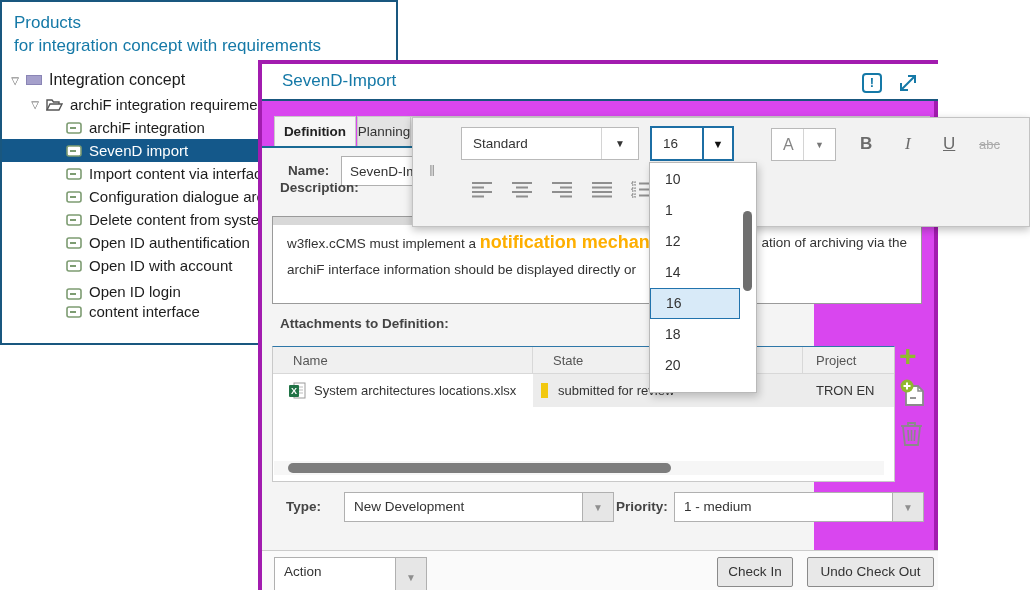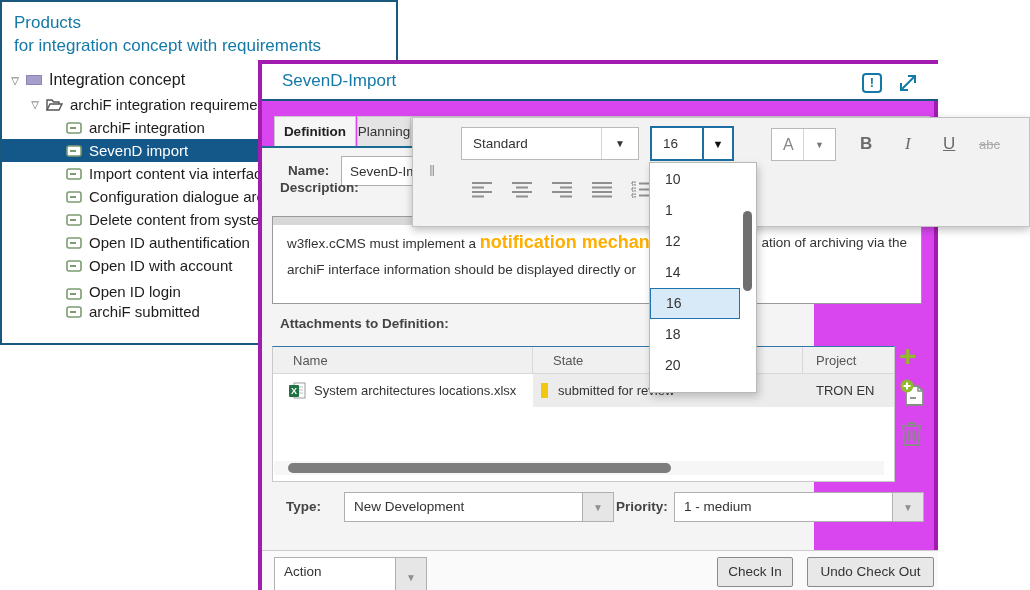--- a/index.html
+++ b/index.html
@@ -159,21 +159,21 @@
             <rect x="1" y="1" width="14" height="10" rx="2" fill="#fff" stroke="#7d9c72" stroke-width="1.6"></rect>
             <line x1="4" y1="6" x2="10" y2="6" stroke="#7d9c72" stroke-width="2"></line>
           </svg>
         <span>Open ID login</span>
       </div>
       <div class="tree-row" style="padding-left:64px;">
         <svg class="tree-icon" width="16" height="12" viewBox="0 0 16 12">
             <rect x="1" y="1" width="14" height="10" rx="2" fill="#fff" stroke="#7d9c72" stroke-width="1.6"></rect>
             <line x1="4" y1="6" x2="10" y2="6" stroke="#7d9c72" stroke-width="2"></line>
           </svg>
-        <span>archiF submitted</span>
+        <span>content interface</span>
       </div>
     </div>
   </div>
 
   <div id="dialog">
     <div id="dialog-inner">
       <div class="titlebar">
         <span class="dialog-title">SevenD-Import</span>
         <div class="tb-icon alert-box" style="right:56px;">!</div>
         <svg class="tb-icon" style="right:20px;" width="20" height="20" viewBox="0 0 20 20">

